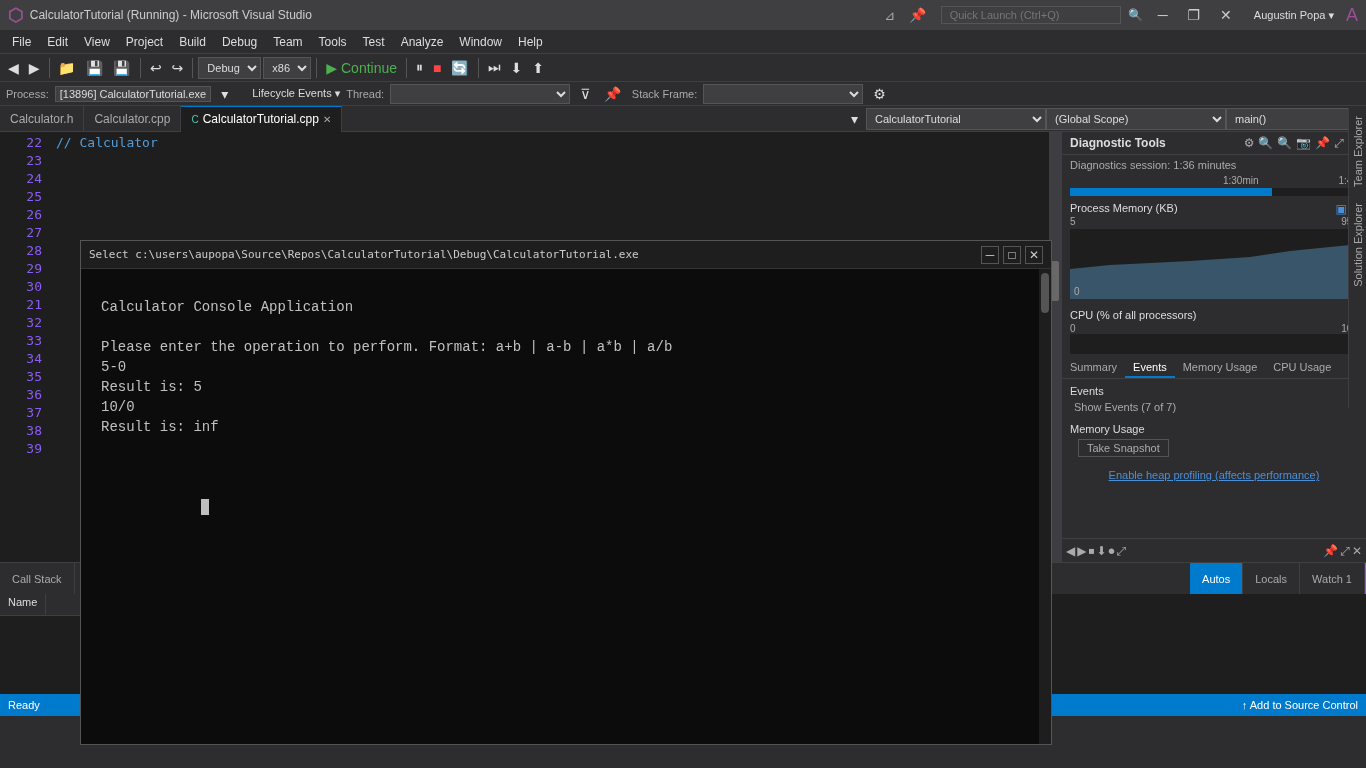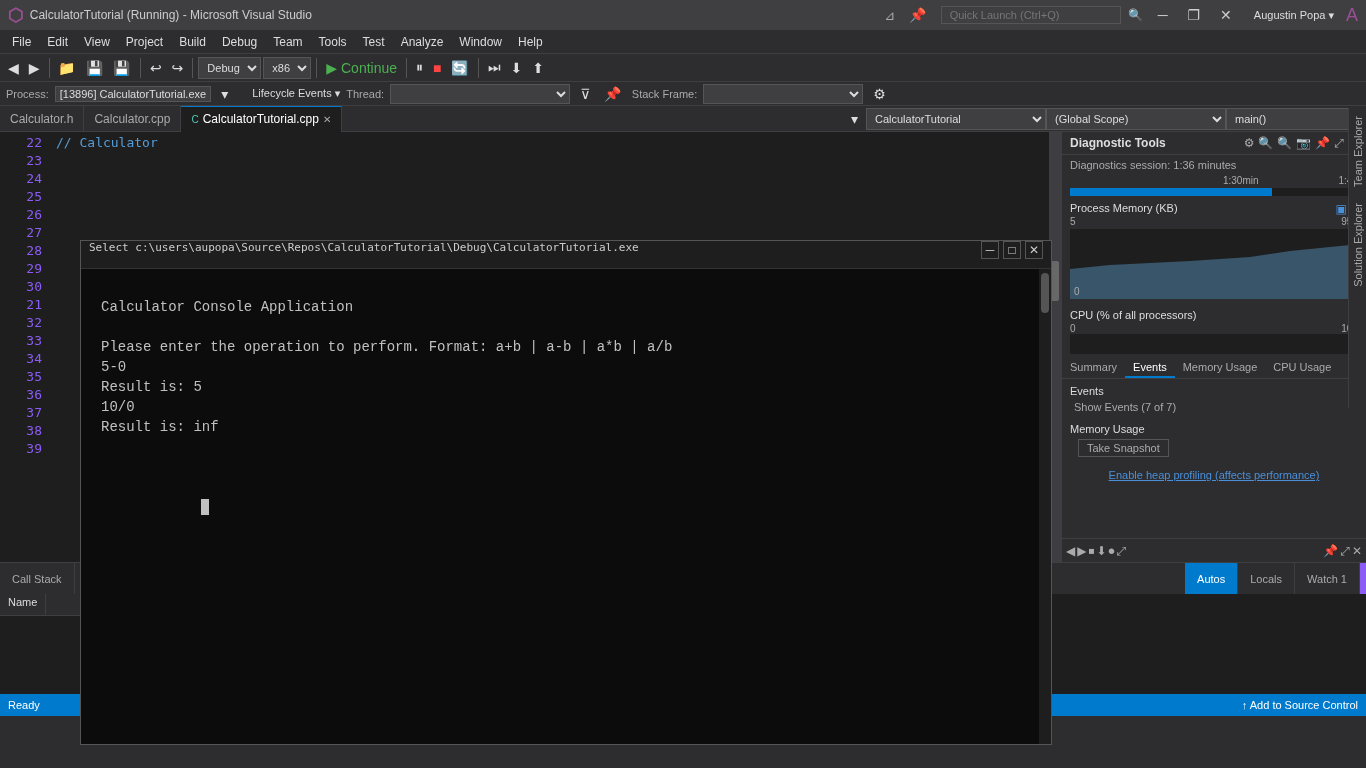--- a/index.html
+++ b/index.html
@@ -59,21 +59,21 @@
     .diag-snapshot-btn { background: none; border: 1px solid #555; color: #aaa; padding: 2px 8px; font-size: 11px; cursor: pointer; margin: 4px 8px; }
     .diag-heap-text { font-size: 11px; color: #aaa; padding: 4px 8px; text-align: center; }
 
     
     #status-bar { display: flex; align-items: center; background: #007acc; height: 22px; padding: 0 8px; color: #fff; font-size: 11px; justify-content: space-between; }
     #status-left { display: flex; gap: 16px; }
     #status-right { display: flex; gap: 16px; align-items: center; }
 
     
     #console-window { position: absolute; top: 108px; left: 80px; width: 972px; height: 505px; background: #000; border: 1px solid #555; z-index: 10; display: flex; flex-direction: column; }
-    #console-titlebar { display: flex; justify-content: space-between; background: #1e1e1e; height: 28px; padding: 0 8px; border-bottom: 1px solid #333; }
+    #console-titlebar { display: flex; align-items: center; justify-content: space-between; background: #1e1e1e; height: 28px; padding: 0 8px; border-bottom: 1px solid #333; }
     #console-title { color: #ccc; font-size: 11px; }
     #console-controls { display: flex; gap: 4px; }
     .console-ctrl-btn { background: none; border: 1px solid #555; color: #ccc; width: 18px; height: 18px; cursor: pointer; font-size: 12px; display: flex; align-items: center; justify-content: center; }
     #console-content { flex: 1; background: #0c0c0c; font-family: Consolas, 'Courier New', monospace; font-size: 14px; color: #c0c0c0; padding: 8px 20px; overflow-y: auto; position: relative; }
     .console-line { line-height: 20px; white-space: pre; }
     .console-cursor { display: inline-block; width: 8px; height: 16px; background: #c0c0c0; vertical-align: middle; animation: blink 1s step-end infinite; }
     @keyframes blink { 50% { opacity: 0; } }
     .scrollbar-track { position: absolute; right: 0; top: 0; width: 12px; height: 100%; background: #1e1e1e; }
     .scrollbar-thumb { position: absolute; right: 2px; top: 4px; width: 8px; height: 40px; background: #555; border-radius: 4px; }
 
@@ -352,21 +352,21 @@
 
   <div id="bottom-status-tabs" style="display:flex;align-items:center;background:#2d2d30;height:32px;border-top:1px solid #3f3f41;">
     <div class="bst-item">Call Stack</div>
     <div class="bst-item">Breakpoints</div>
     <div class="bst-item">Exception Settings</div>
     <div class="bst-item">Command Window</div>
     <div class="bst-item">Immediate Window</div>
     <div class="bst-item active">Output</div>
     <div class="bst-spacer"></div>
 
-    <div style="display:flex;border-right:6px solid #8b5cf6;justify-content:space-between;">
+    <div style="display:flex;border-right:1px solid #8b5cf6;justify-content:space-between;">
       <div class="bst-item active">Autos</div>
       <div class="bst-item">Locals</div>
       <div class="bst-item">Watch 1</div>
     </div>
   </div>
 
   <div style="display:flex;height:100px;background:#1e1e1e;">
 
     <div style="width:660px;border-right:1px solid #3f3f41;display:flex;flex-direction:column;">
       <div style="display:flex;background:#2d2d30;border-bottom:1px solid #3f3f41;height:22px;">

